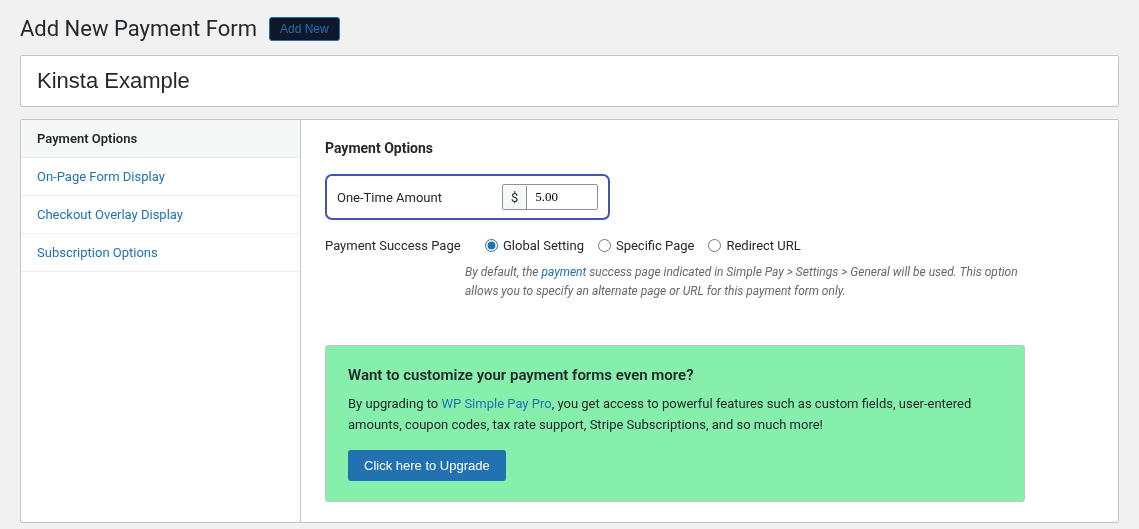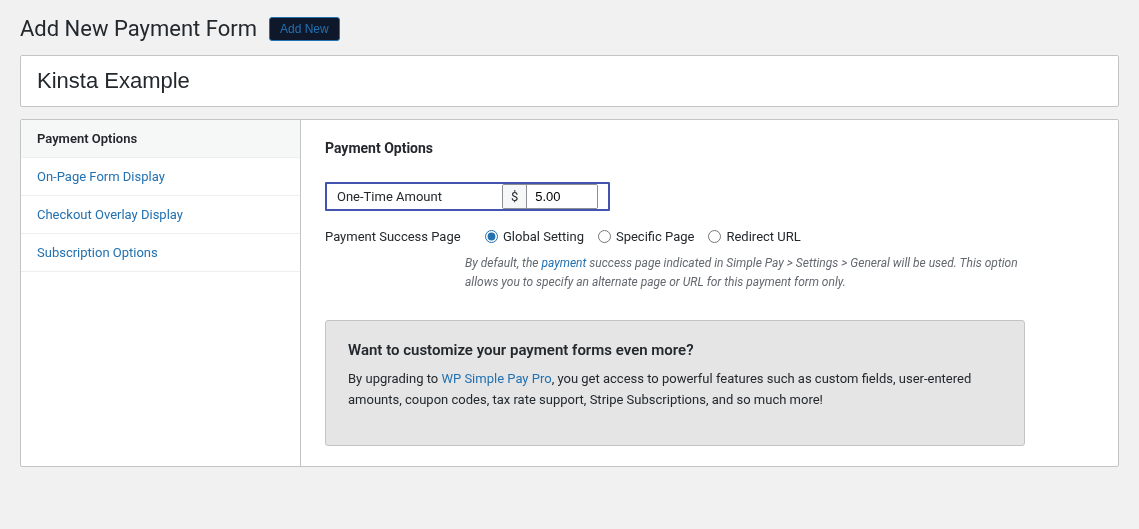--- a/index.html
+++ b/index.html
@@ -81,28 +81,27 @@
       padding: 20px 24px;
     }
     .section-title {
       font-size: 14px;
       font-weight: 700;
       margin-bottom: 18px;
       color: #23282d;
     }
     .one-time-amount-box {
       border: 2px solid #4353b0;
-      border-radius: 1px;
+      border-radius: 7px;
       display: inline-flex;
       align-items: center;
-      padding: 0 10px;
+      padding: 8px 10px;
       margin-bottom: 18px;
       gap: 10px;
       background: #fff;
-      margin-top: 8px;
     }
     .one-time-label {
       font-size: 13px;
       color: #23282d;
       margin-right: 50px;
     }
     .amount-field {
       display: flex;
       align-items: center;
       border: 1px solid #8c8f94;
@@ -116,20 +115,21 @@
       background: #f6f7f7;
       color: #23282d;
       font-size: 13px;
     }
     .amount-input {
       border: none;
       outline: none;
       padding: 4px 8px;
       font-size: 13px;
       width: 70px;
+      font-family: Liberation Serif, serif;
     }
     .payment-success-row {
       display: flex;
       align-items: center;
       gap: 20px;
       margin-bottom: 10px;
     }
     .payment-success-label {
       font-size: 13px;
       color: #23282d;
@@ -159,25 +159,25 @@
       line-height: 1.6;
       margin-top: 8px;
       margin-left: 140px;
       max-width: 560px;
     }
     .help-text .payment-link {
       color: #2271b1;
       font-style: italic;
     }
     .upgrade-box {
-      background: #e5e5e5;
+      background: #86efac;
       border: 1px solid #c3c4c7;
       border-radius: 3px;
       padding: 20px 22px;
-      margin-top: 28px;
+      margin-top: 44px;
       max-width: 700px;
     }
     .upgrade-title {
       font-size: 15px;
       font-weight: 600;
       color: #23282d;
       margin-bottom: 10px;
     }
     .upgrade-text {
       font-size: 13px;
@@ -259,16 +259,17 @@
 
       <div class="help-text">
         <span>By default, the </span><span class="payment-link">payment</span><span> success page indicated in Simple Pay &gt; Settings &gt; General will be used. This option allows you to specify an alternate page or URL for this payment form only.</span>
       </div>
 
       <div class="upgrade-box">
         <div class="upgrade-title">Want to customize your payment forms even more?</div>
         <div class="upgrade-text">
           <span>By upgrading to </span><span class="blue-link">WP Simple Pay Pro</span><span>, you get access to powerful features such as custom fields, user-entered amounts, coupon codes, tax rate support, Stripe Subscriptions, and so much more!</span>
         </div>
+        <button class="upgrade-btn">Click here to Upgrade</button>
       </div>
     </div>
   </div>
 </div>
 
 </body></html>

